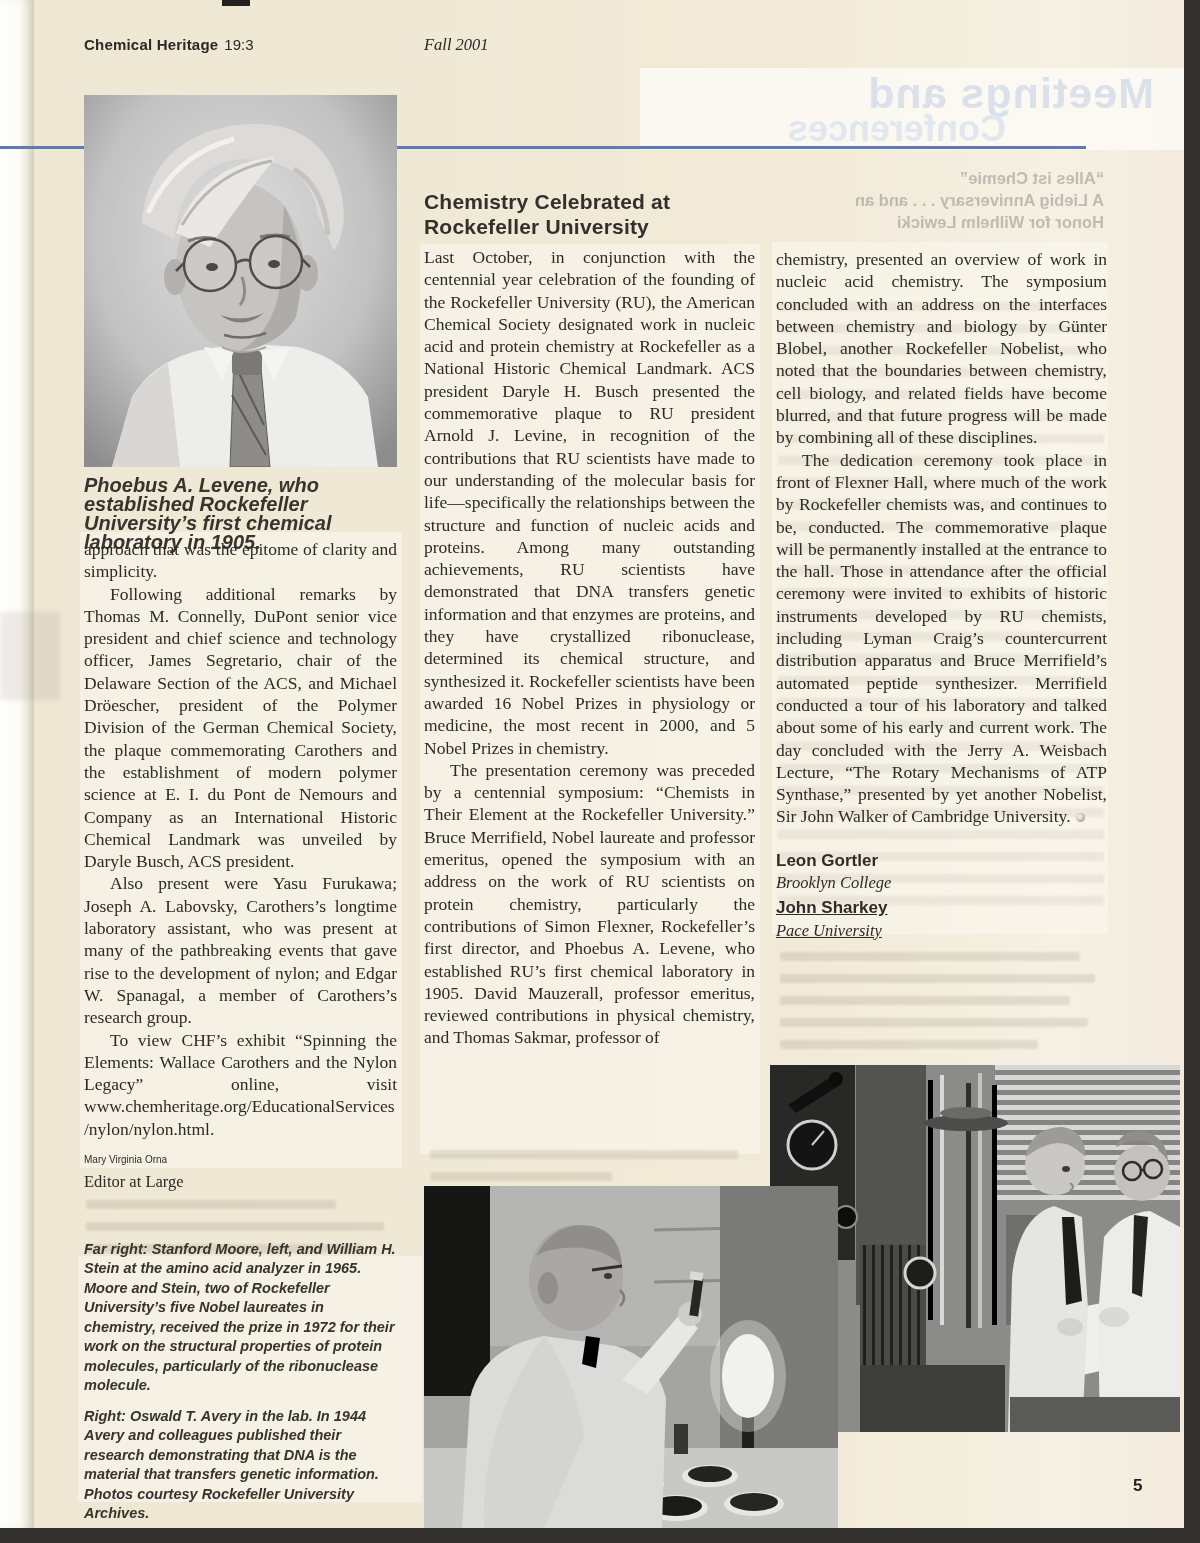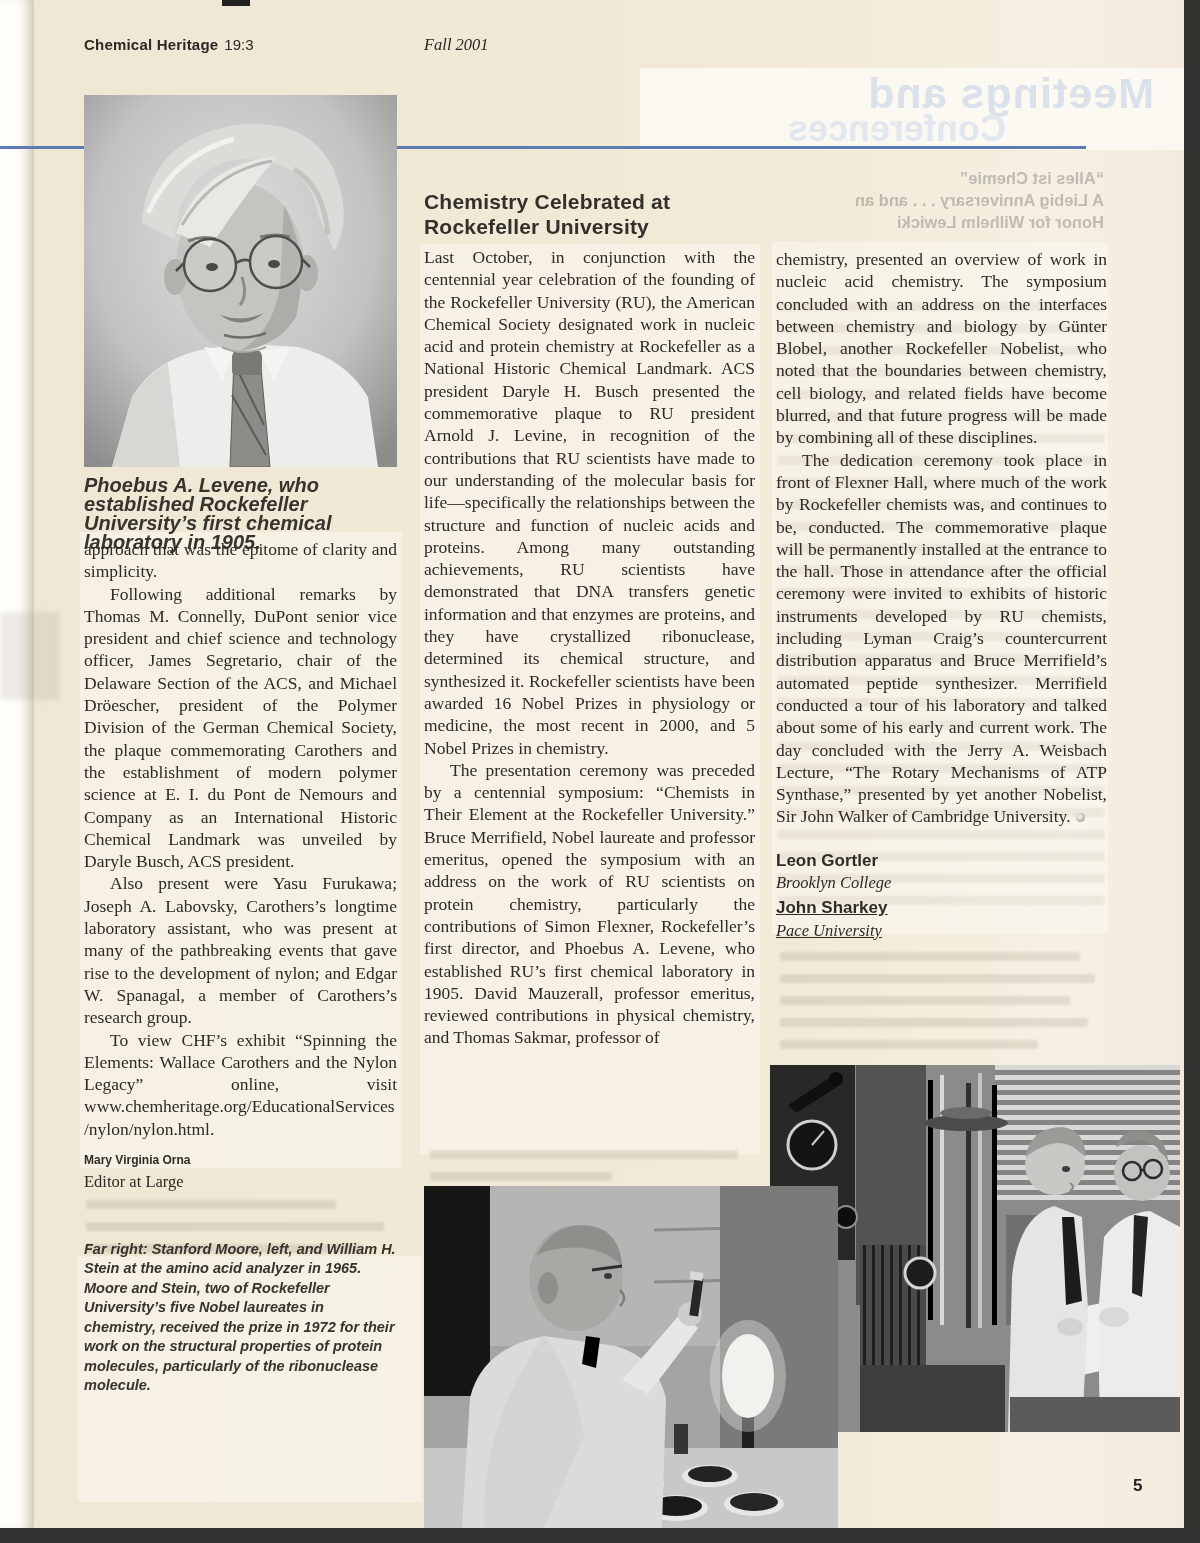--- a/index.html
+++ b/index.html
@@ -49,21 +49,21 @@
   .col2 { position:absolute; left:424px; top:246px; width:331px; z-index:5; }
   .col3 { position:absolute; left:776px; top:248px; width:331px; z-index:5; }
 
   .headline { position:absolute; left:424px; top:190px; width:340px; z-index:5;
           font-weight:bold; font-size:21px; line-height:24.5px; color:#33302b; letter-spacing:.2px; }
 
   .photo-caption { position:absolute; left:84px; top:476px; width:316px; z-index:5;
           font-weight:bold; font-style:italic; font-size:20px; line-height:19px; color:#37332d; }
 
   .byline { margin-top:9px; }
-  .byline .name { font-family:"Liberation Sans", sans-serif; font-weight:bold; font-size:12px;
+  .byline .name { font-family:"Liberation Sans", sans-serif; font-weight:normal; font-size:10px;
           color:#2f2c27; display:block; text-align:left; }
   .byline .role { font-family:"Liberation Serif", serif; font-size:16.5px;
           display:block; text-align:left; }
 
   .bottom-captions { margin-top:46px; font-family:"Liberation Sans", sans-serif;
           font-weight:bold; font-style:italic; font-size:14.5px; line-height:19.5px;
           color:#37332d; text-align:left; }
   .bottom-captions p { margin:0 0 11px 0; text-indent:0; }
 
   .contrib { margin-top:22px; text-align:left; }
@@ -182,20 +182,21 @@
       <p>approach that was the epitome of clarity and simplicity.</p>
       <p class="ind">Following additional remarks by Thomas M. Connelly, DuPont senior vice president and chief science and technology officer, James Segretario, chair of the Delaware Section of the ACS, and Michael Dröescher, president of the Polymer Division of the German Chemical Society, the plaque commemorating Carothers and the establishment of modern polymer science at E. I. du Pont de Nemours and Company as an International Historic Chemical Landmark was unveiled by Daryle Busch, ACS president.</p>
       <p class="ind">Also present were Yasu Furukawa; Joseph A. Labovsky, Carothers’s longtime laboratory assistant, who was present at many of the pathbreaking events that gave rise to the development of nylon; and Edgar W. Spanagal, a member of Carothers’s research group.</p>
       <p class="ind">To view CHF’s exhibit “Spinning the Elements: Wallace Carothers and the Nylon Legacy” online, visit www.chemheritage.org/EducationalServices/nylon/nylon.html.</p>
       <div class="byline">
         <span class="name">Mary Virginia Orna</span>
         <span class="role">Editor at Large</span>
       </div>
       <div class="bottom-captions">
         <p>Far right: Stanford Moore, left, and William H. Stein at the amino acid analyzer in 1965. Moore and Stein, two of Rockefeller University’s five Nobel laureates in chemistry, received the prize in 1972 for their work on the structural properties of protein molecules, particularly of the ribonuclease molecule.</p>
+        <p>Right: Oswald T. Avery in the lab. In 1944 Avery and colleagues published their research demonstrating that DNA is the material that transfers genetic information. Photos courtesy Rockefeller University Archives.</p>
       </div>
     </div>
 
     <div class="headline">
       <div>Chemistry Celebrated at</div>
       <div>Rockefeller University</div>
     </div>
     <div class="col2 serifcol">
       <p>Last October, in conjunction with the centennial year celebration of the founding of the Rockefeller University (RU), the American Chemical Society designated work in nucleic acid and protein chemistry at Rockefeller as a National Historic Chemical Landmark. ACS president Daryle H. Busch presented the commemorative plaque to RU president Arnold J. Levine, in recognition of the contributions that RU scientists have made to our understanding of the molecular basis for life—specifically the relationships between the structure and function of nucleic acids and proteins. Among many outstanding achievements, RU scientists have demonstrated that DNA transfers genetic information and that enzymes are proteins, and they have crystallized ribonuclease, determined its chemical structure, and synthesized it. Rockefeller scientists have been awarded 16 Nobel Prizes in physiology or medicine, the most recent in 2000, and 5 Nobel Prizes in chemistry.</p>
       <p class="ind">The presentation ceremony was preceded by a centennial symposium: “Chemists in Their Element at the Rockefeller University.” Bruce Merrifield, Nobel laureate and professor emeritus, opened the symposium with an address on the work of RU scientists on protein chemistry, particularly the contributions of Simon Flexner, Rockefeller’s first director, and Phoebus A. Levene, who established RU’s first chemical laboratory in 1905. David Mauzerall, professor emeritus, reviewed contributions in physical chemistry, and Thomas Sakmar, professor of</p>

